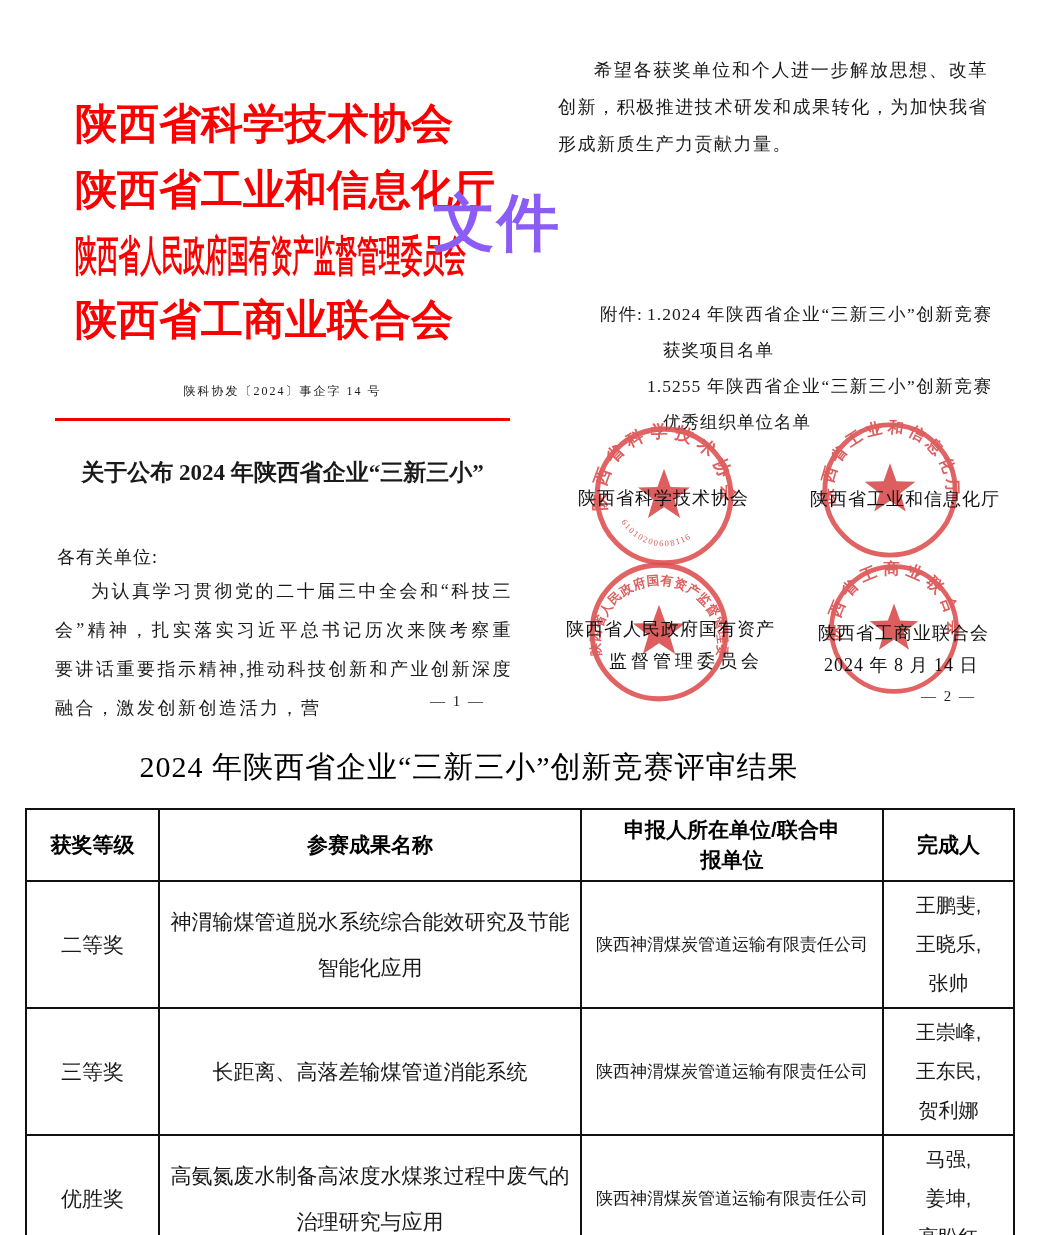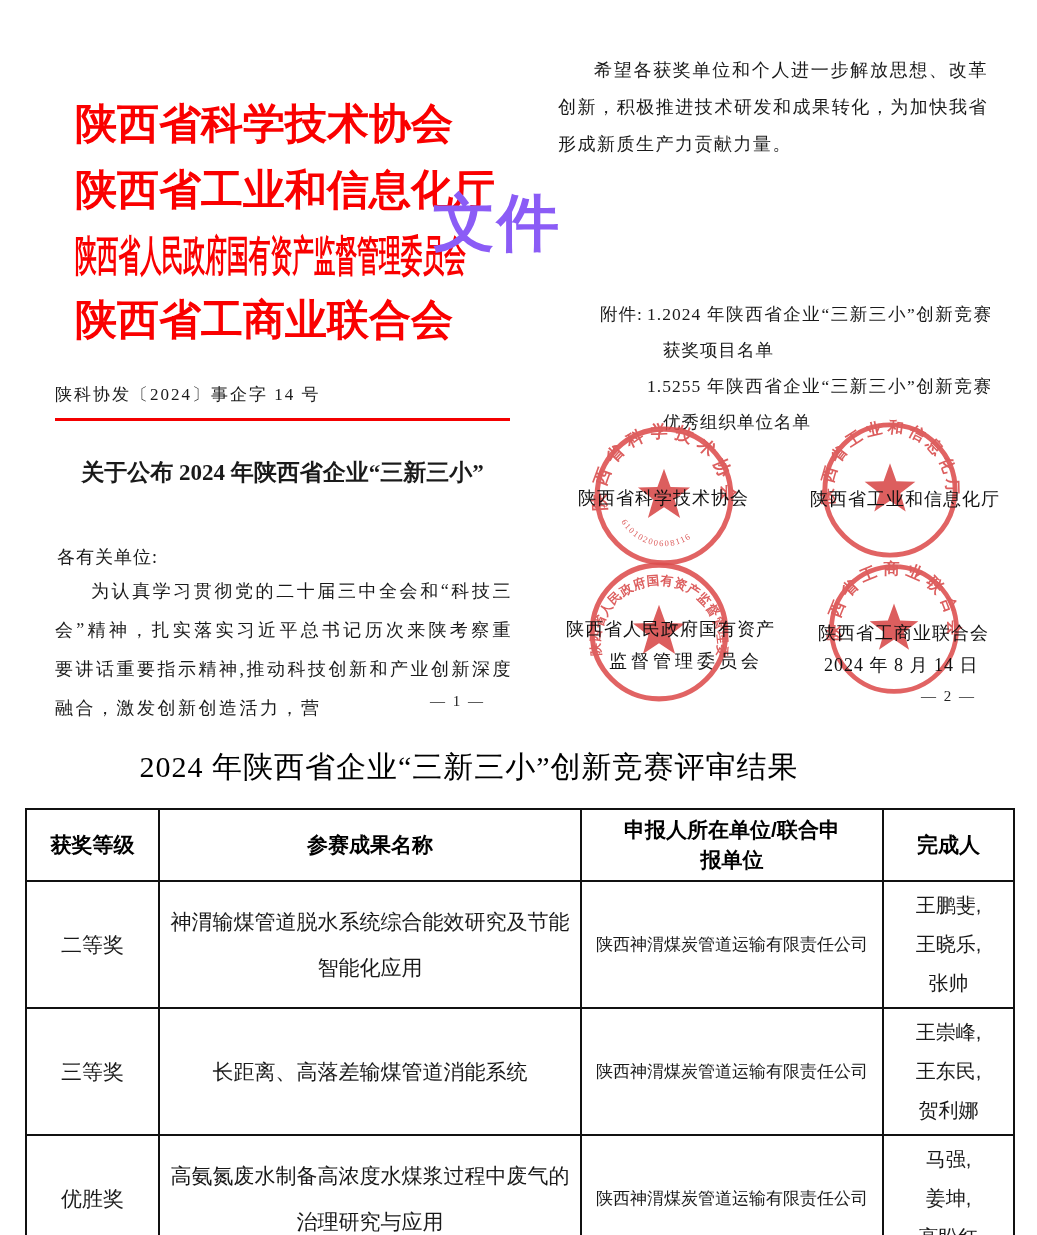--- a/index.html
+++ b/index.html
@@ -23,21 +23,21 @@
   .rh2 { top:66px; }
   .rh3 { top:132px; width:690px; transform:scaleX(0.517); transform-origin:0 50%; }
   .rh4 { top:196px; }
   .doc-word {
     position:absolute; left:433px; top:190px;
     color:#8b5cf6; font-weight:bold; font-size:62px; line-height:66px;
     letter-spacing:2px;
   }
   .doc-number {
     position:absolute; left:55px; top:383px; width:455px;
-    text-align:left; font-size:17px; letter-spacing:2px;
+    text-align:center; font-size:12px; letter-spacing:2px;
   }
   .red-rule {
     position:absolute; left:55px; top:418px; width:455px; height:3px;
     background:#f40000;
   }
   .notice-title {
     position:absolute; left:45px; top:456px; width:475px;
     text-align:center; font-weight:bold; font-size:23px; line-height:34px;
   }
   .salutation { position:absolute; left:57px; top:545px; font-size:18px; letter-spacing:1px; }

